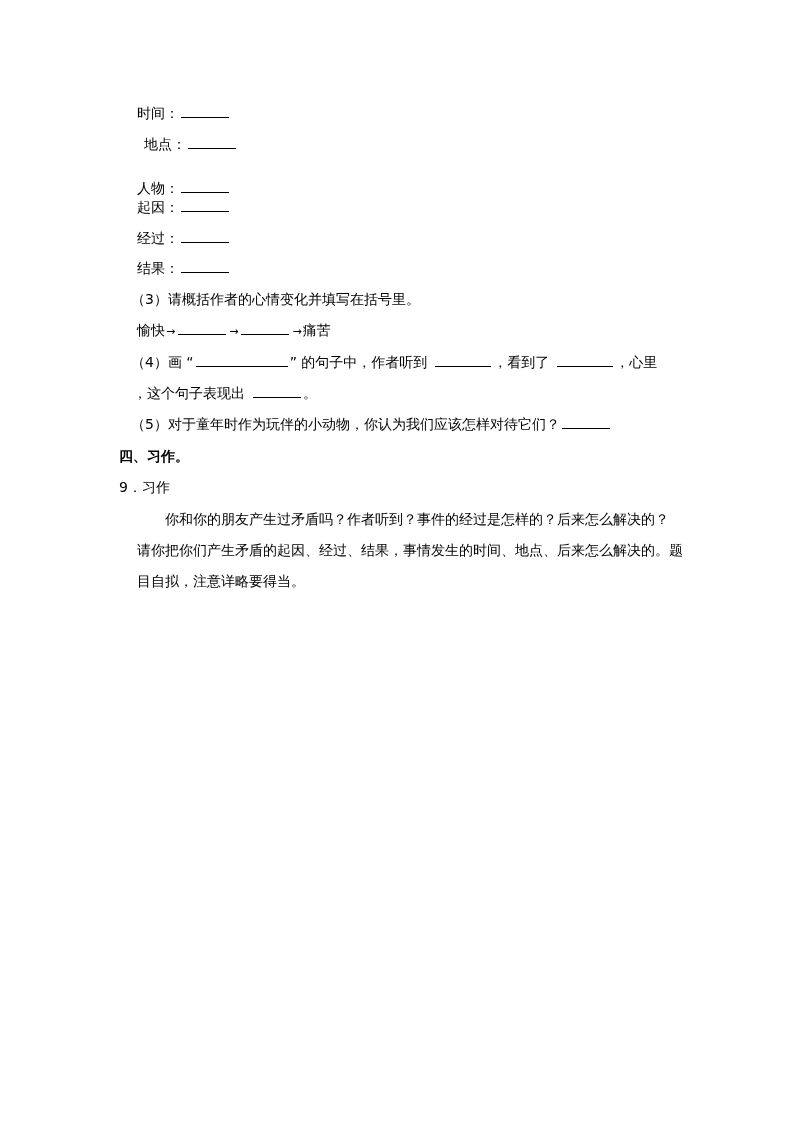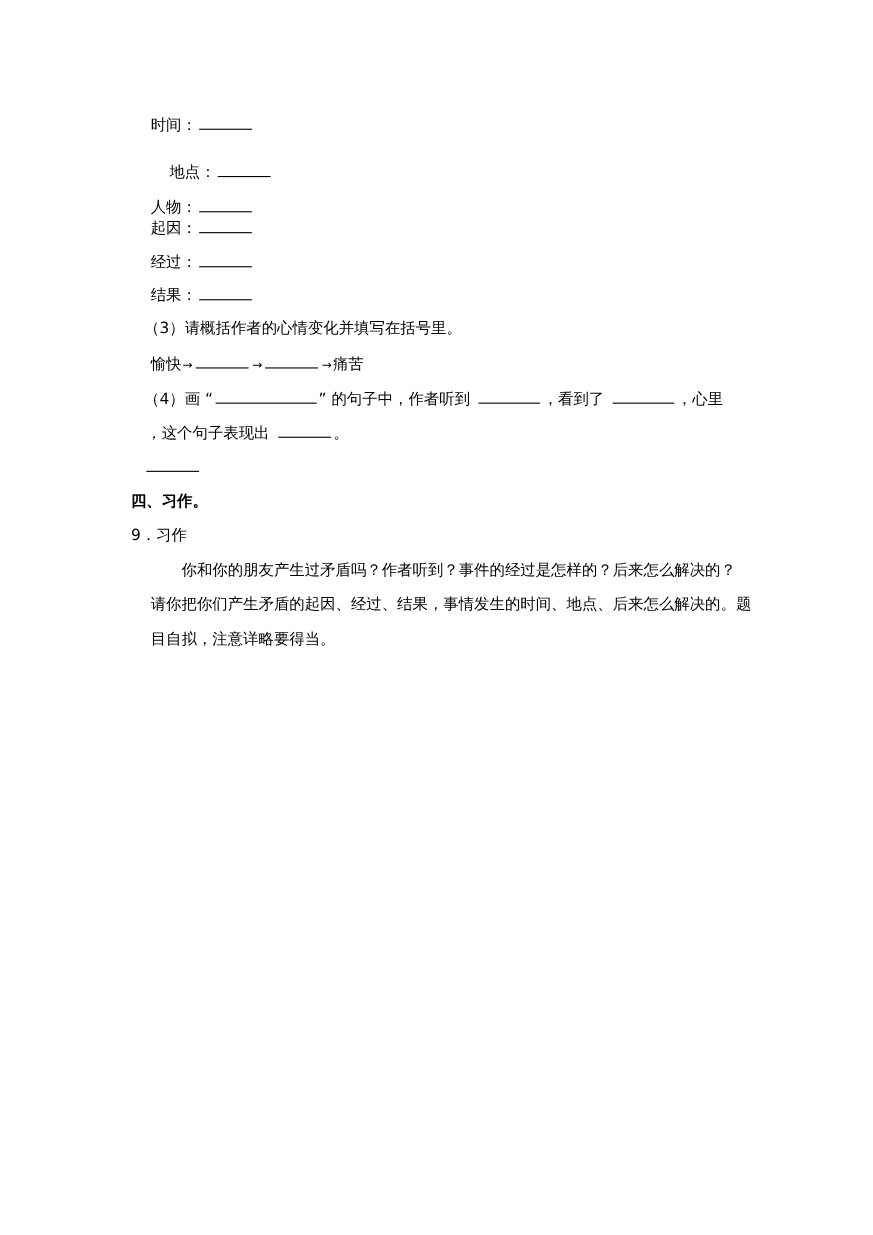--- a/index.html
+++ b/index.html
@@ -41,21 +41,21 @@
     .sp { display: inline-block; width: 6px; }
   </style>
 </head>
 <body>
 
 <div>
 
   <div class="line" style="left:137px; top:103px;">
     <span>时间：</span><span class="blank b48"></span>
   </div>
-  <div class="line" style="left:154px; top:134px;margin-top:12px;">
+  <div class="line" style="left:144px; top:134px;">
     <span>地点：</span><span class="blank b48"></span>
   </div>
   <div class="line" style="left:137px; top:178px;">
     <span>人物：</span><span class="blank b48"></span>
   </div>
   <div class="line" style="left:137px; top:197px;">
     <span>起因：</span><span class="blank b48"></span>
   </div>
   <div class="line" style="left:137px; top:228px;">
     <span>经过：</span><span class="blank b48"></span>
@@ -70,21 +70,21 @@
   </div>
 
   <div class="line" style="left:131px; top:352px;">
     <span>（4）画 “</span><span class="blank b92"></span><span>” 的句子中，作者听到</span><span class="sp"></span><span class="blank b56"></span><span>，看到了</span><span class="sp"></span><span class="blank b56"></span><span>，心里</span>
   </div>
   <div class="line" style="left:133px; top:383px;">
     <span>，这个句子表现出</span><span class="sp"></span><span class="blank b48"></span><span>。</span>
   </div>
 
   <div class="line" style="left:131px; top:414px;">
-    <span class="blank b48"></span>
+    <span>（5）对于童年时作为玩伴的小动物，你认为我们应该怎样对待它们？</span><span class="blank b48"></span>
   </div>
 
   <div class="line bold" style="left:119px; top:446px;">四、习作。</div>
 
   <div class="line" style="left:119px; top:477px;">9．习作</div>
   <div class="line" style="left:165px; top:509px;">你和你的朋友产生过矛盾吗？作者听到？事件的经过是怎样的？后来怎么解决的？</div>
   <div class="line" style="left:137px; top:540px;">请你把你们产生矛盾的起因、经过、结果，事情发生的时间、地点、后来怎么解决的。题</div>
   <div class="line" style="left:137px; top:571px;">目自拟，注意详略要得当。</div>
 
 </div>

